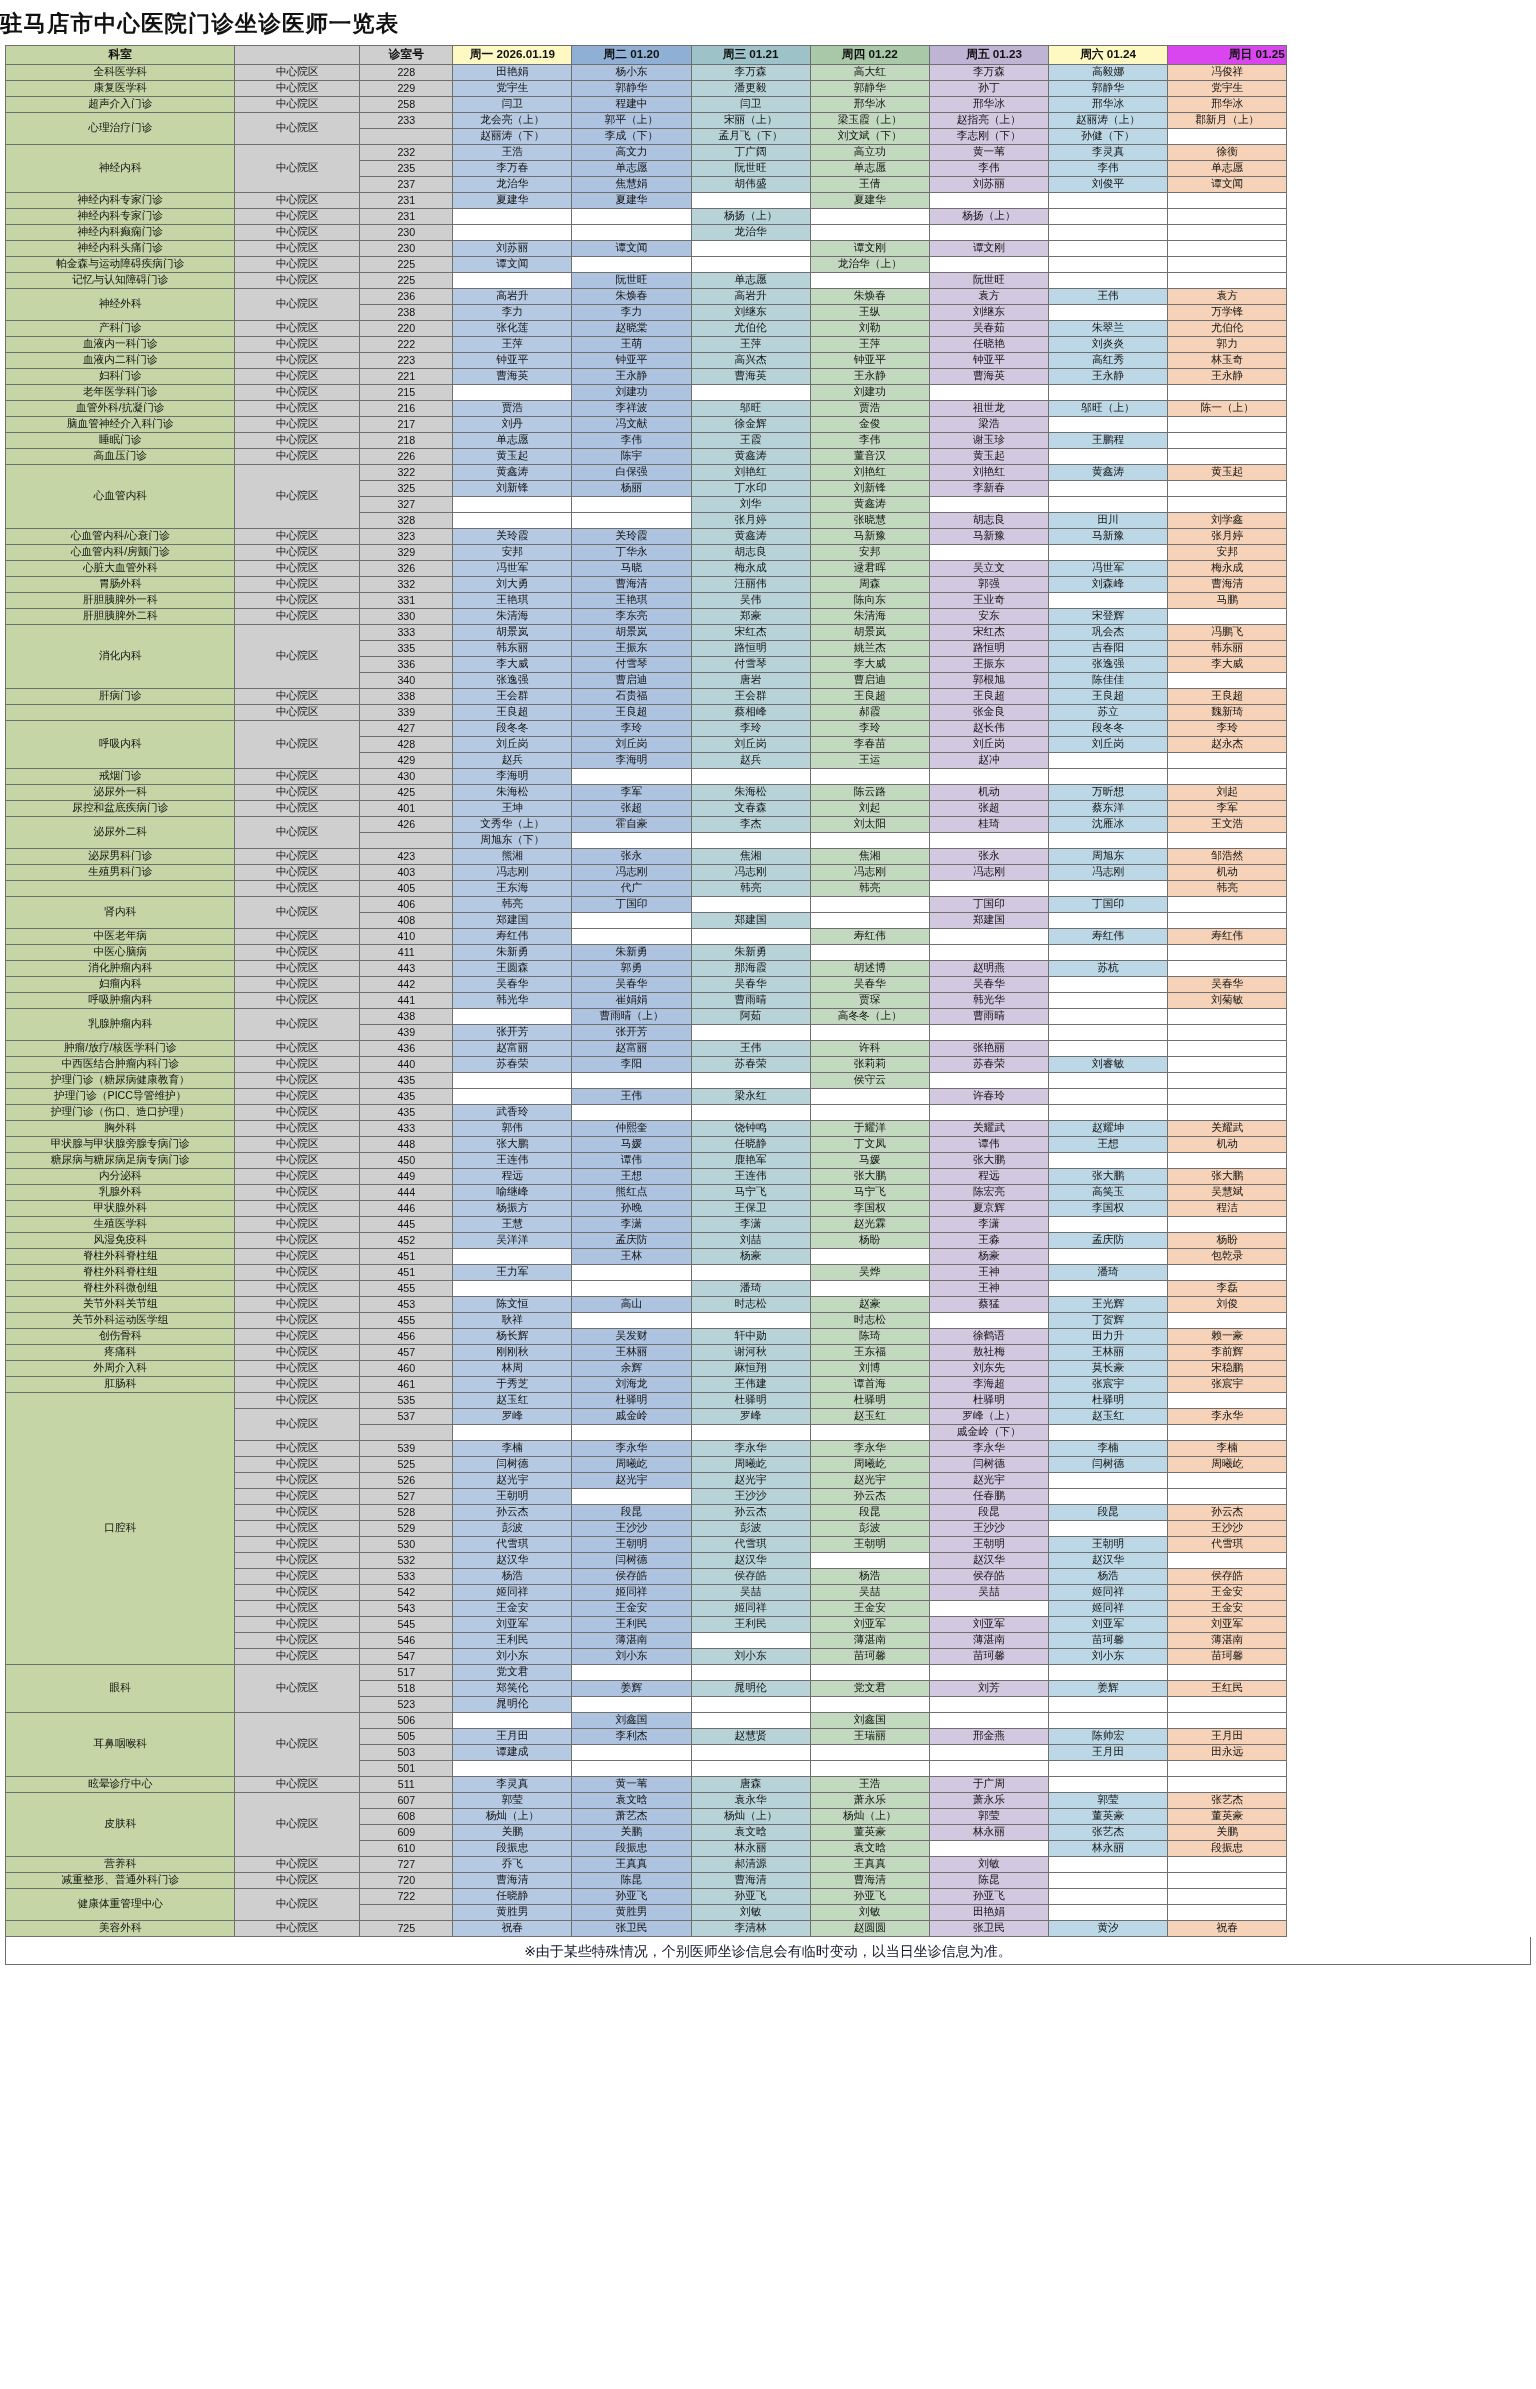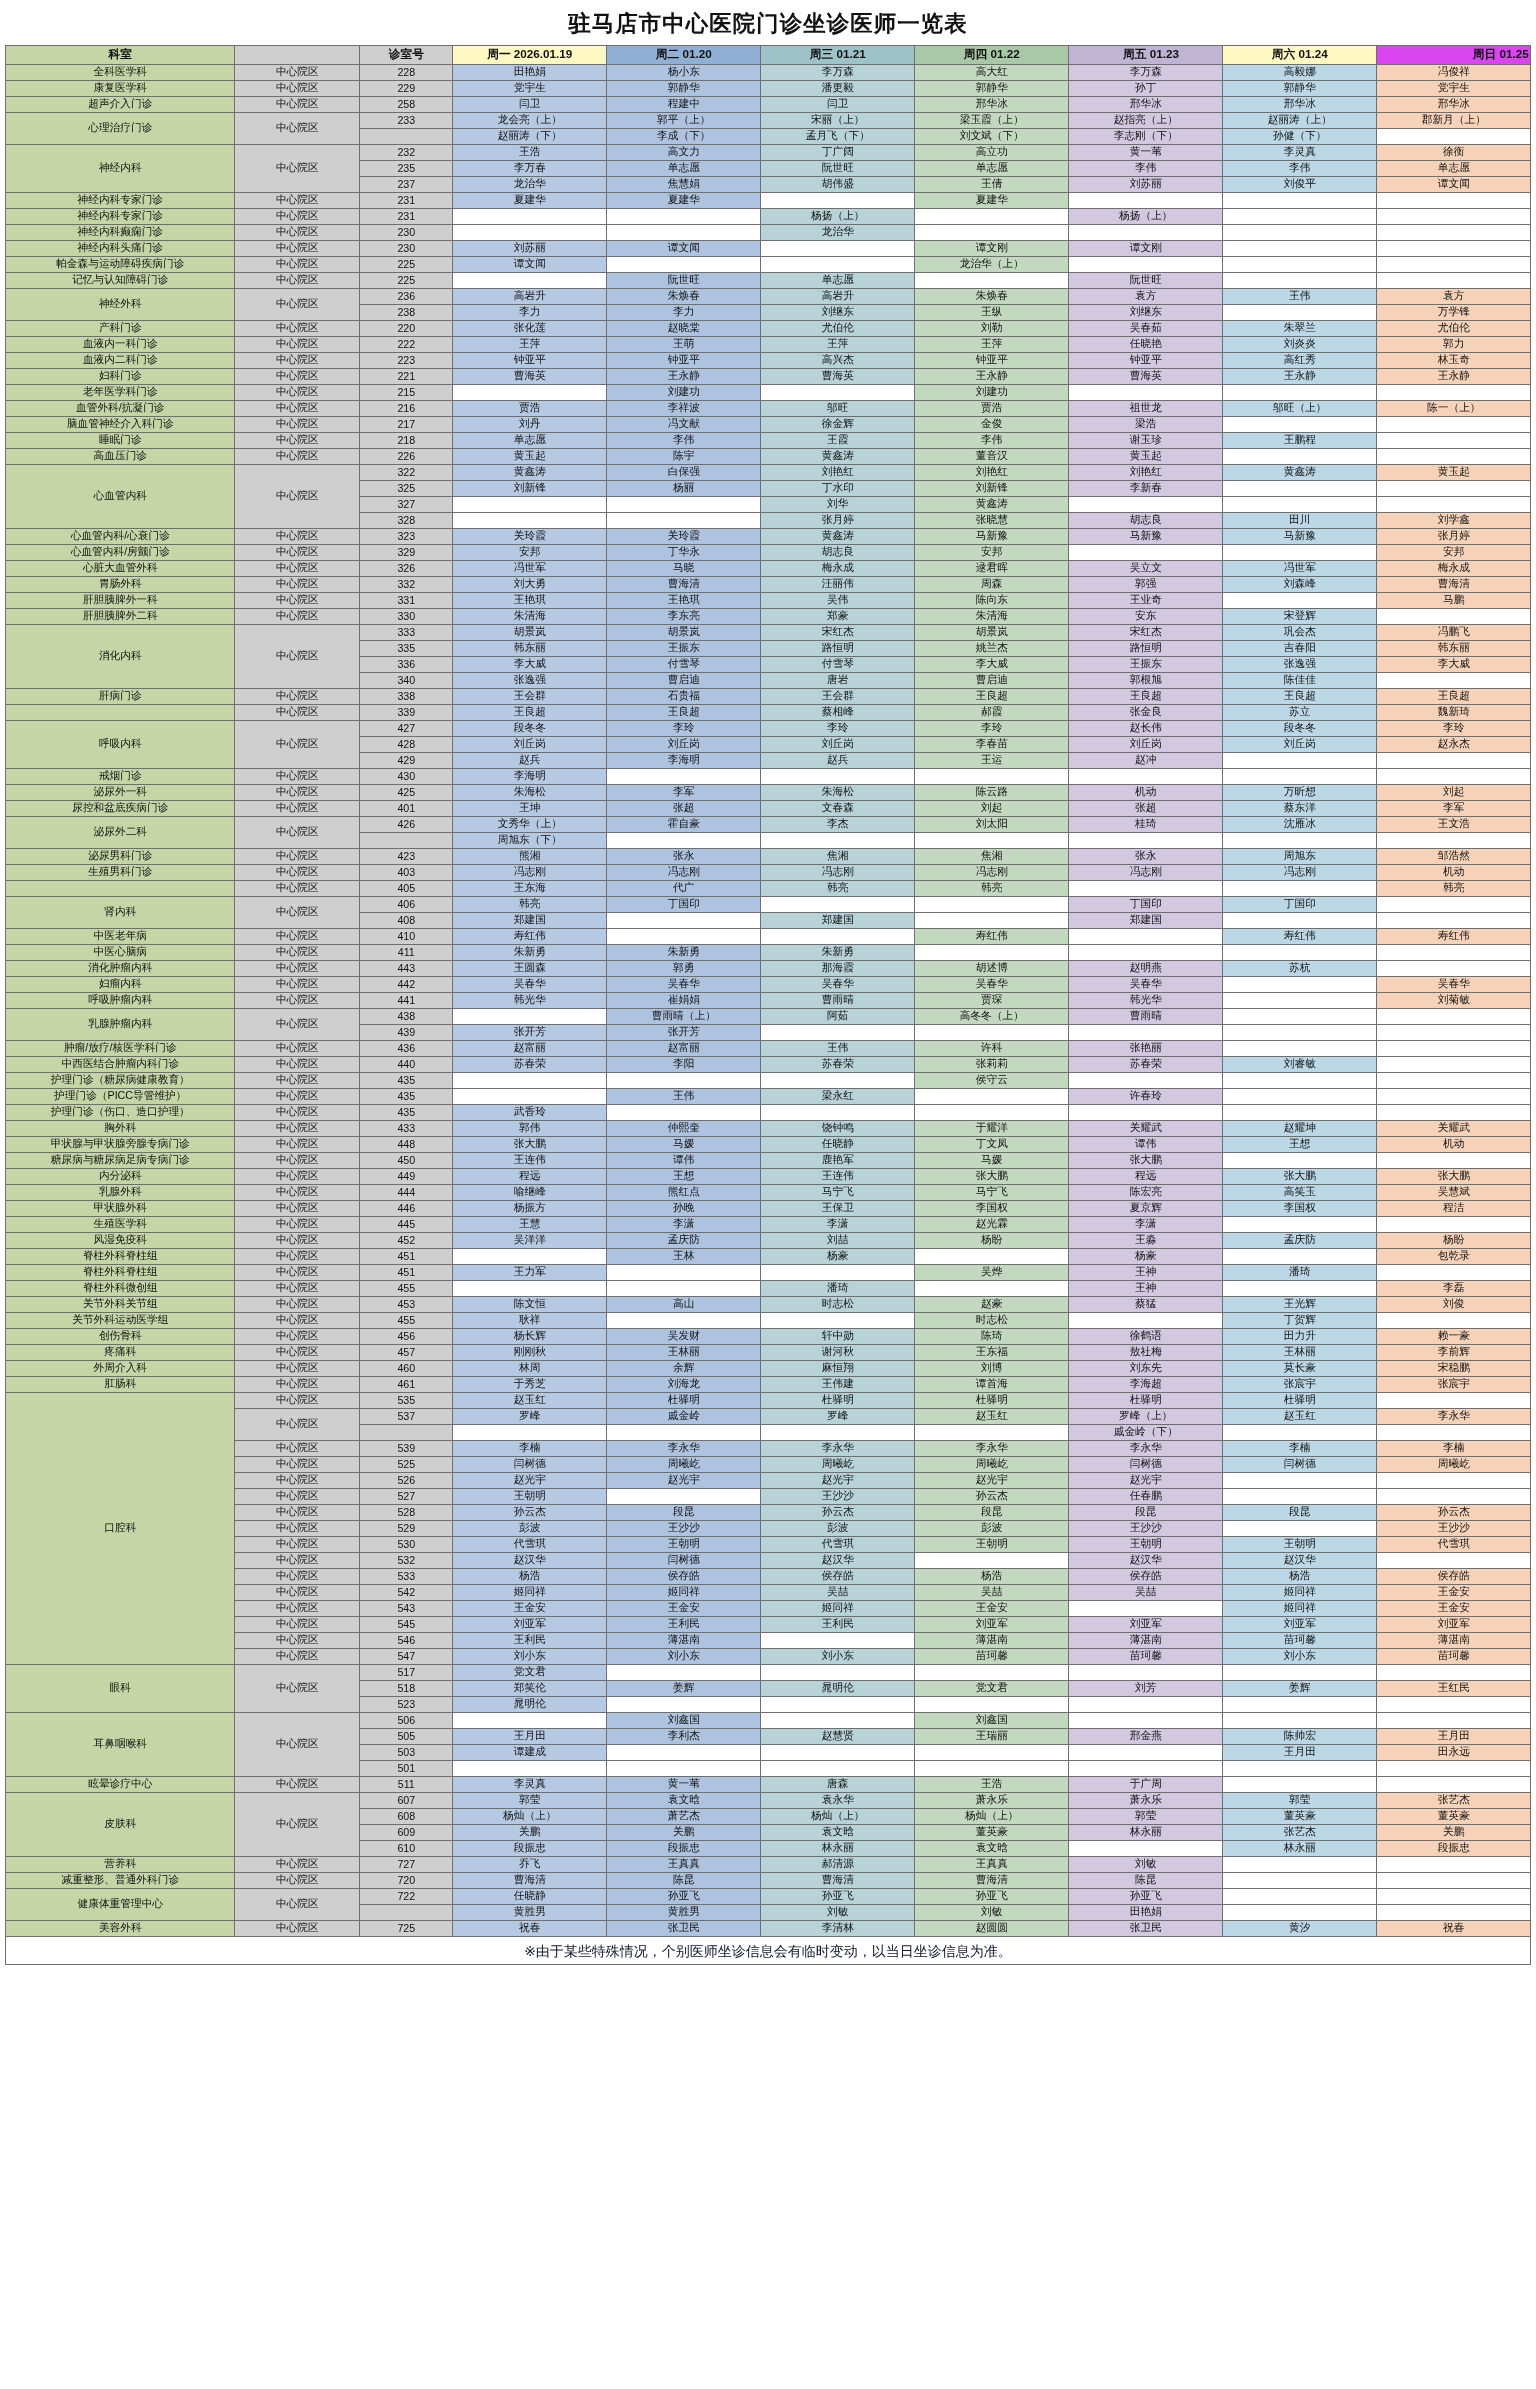--- a/index.html
+++ b/index.html
@@ -1,22 +1,22 @@
 <!DOCTYPE html>
 <html style="font-size:8.5px"><head>
 <meta charset="utf-8">
 <style>
   html,body{margin:0;padding:0;background:#ffffff;}
   body{font-family:"Liberation Sans","DejaVu Sans",sans-serif;}
   .page{width:1536px;background:#fff;padding:0 0 5.3px 0;box-sizing:border-box;}
   .title{
-    text-align:center;font-size:22.4px;font-weight:bold;color:#111;
+    text-align:left;font-size:22.4px;font-weight:bold;color:#111;
     padding:7.5px 0 6.4px 0;letter-spacing:1.1px;
   }
-  table{border-collapse:collapse;width:1526px;margin:0 5.3px;table-layout:fixed;border-radius:12px;}
+  table{border-collapse:collapse;width:1282px;margin:0 5.3px;table-layout:fixed;border-radius:12px;}
   td,th{border:0.5px solid #6f6f6f;font-size:10.7px;color:#111;padding:0.5px 1.6px;
         overflow:hidden;white-space:nowrap;text-align:center;height:14px;}
   thead th{font-weight:bold;font-size:11.7px;height:17px;}
   .c-dept{width:229px;}
   .c-area{width:125px;}
   .c-room{width:93px;}
   .dept{background:#c5d5a5;}
   .area{background:#cfcfcf;}
   .room{background:#cfcfcf;}
   .h-dept{background:#c5d5a5;}

